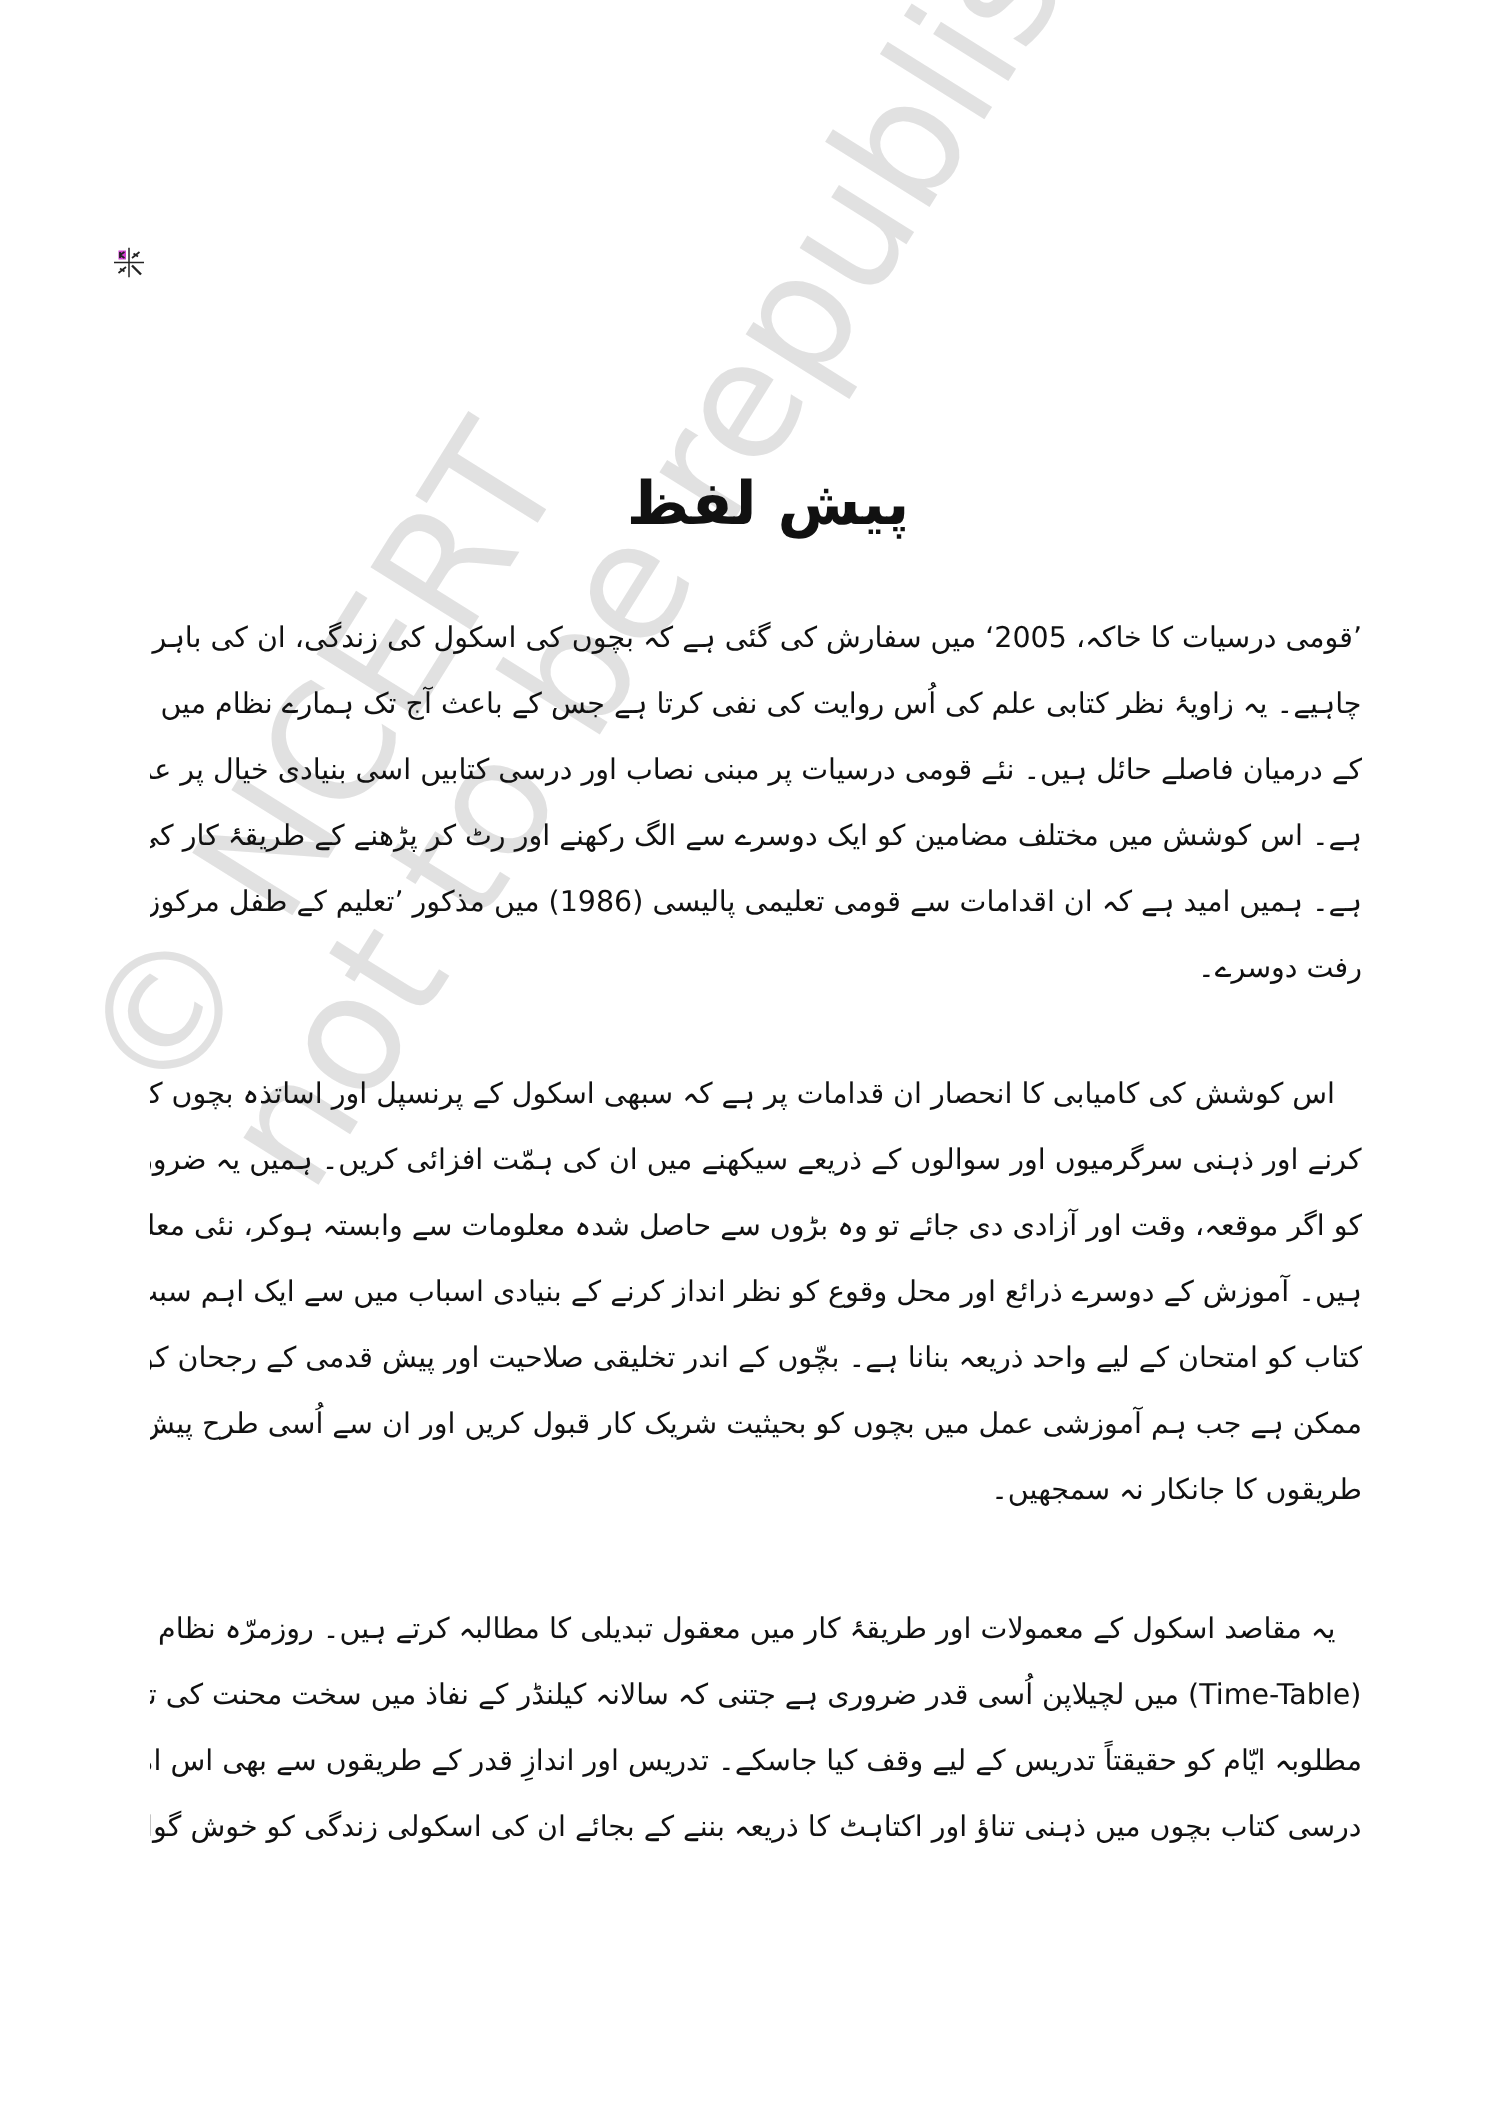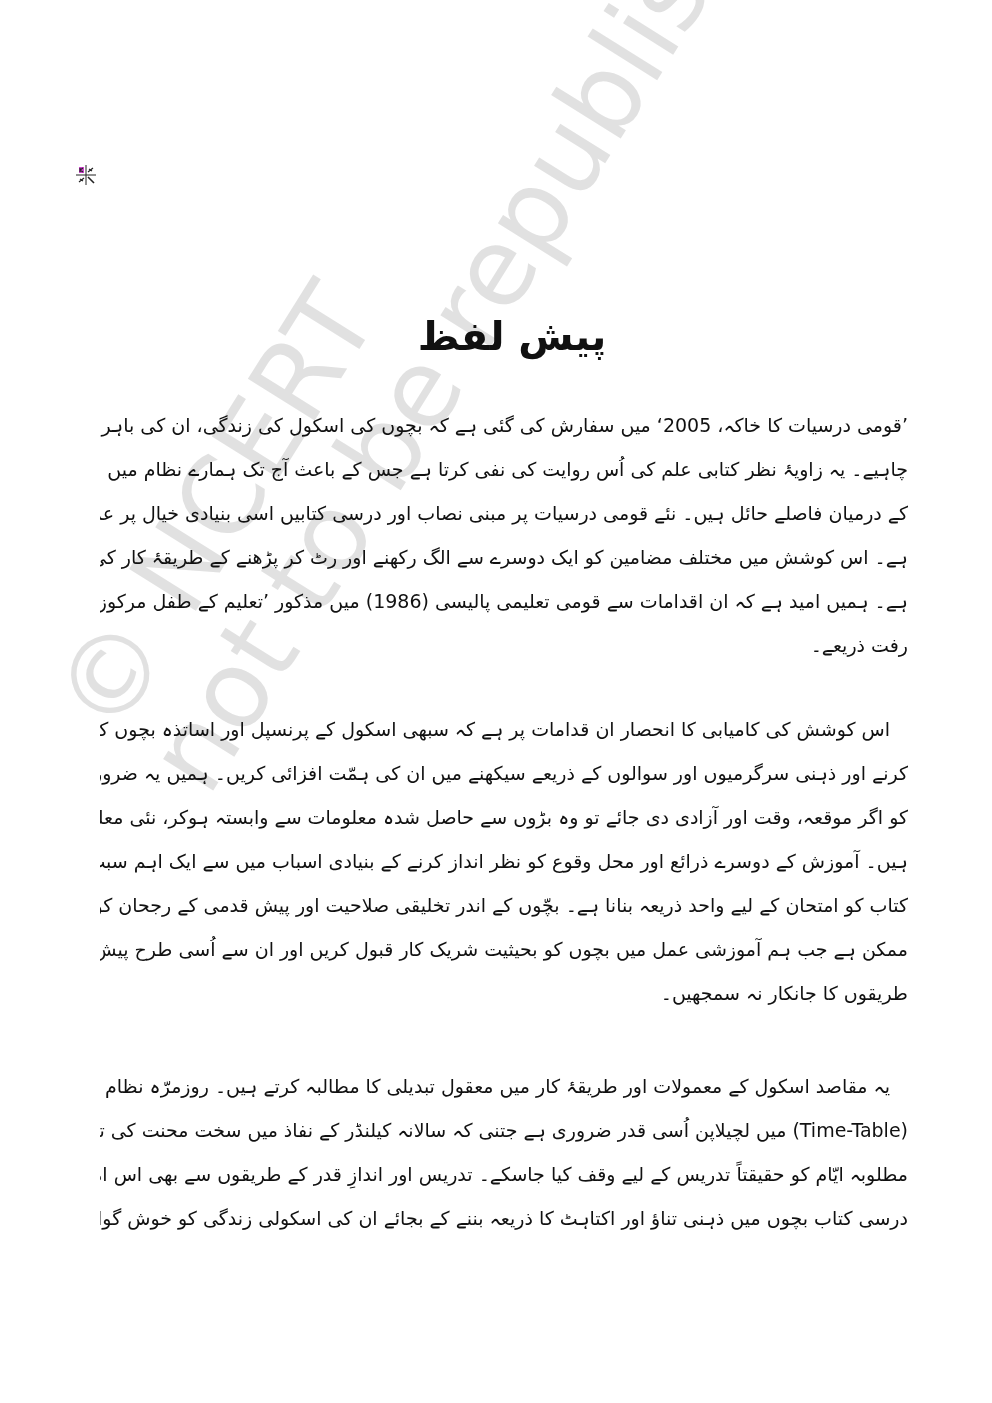--- a/index.html
+++ b/index.html
@@ -111,21 +111,21 @@
   </div>
 
   <h1 class="title">پیش لفظ</h1>
 
   <div class="body-text p1">
     <p class="line">’قومی درسیات کا خاکہ، 2005‘ میں سفارش کی گئی ہے کہ بچوں کی اسکول کی زندگی، ان کی باہر کی زندگی سے ہم آہنگ ہونی</p>
     <p class="line">چاہیے۔ یہ زاویۂ نظر کتابی علم کی اُس روایت کی نفی کرتا ہے جس کے باعث آج تک ہمارے نظام میں اسکول، گھر اور سماج</p>
     <p class="line">کے درمیان فاصلے حائل ہیں۔ نئے قومی درسیات پر مبنی نصاب اور درسی کتابیں اسی بنیادی خیال پر عمل آوری کی ایک کوشش</p>
     <p class="line">ہے۔ اس کوشش میں مختلف مضامین کو ایک دوسرے سے الگ رکھنے اور رٹ کر پڑھنے کے طریقۂ کار کی حوصلہ شکنی بھی شامل</p>
     <p class="line">ہے۔ ہمیں امید ہے کہ ان اقدامات سے قومی تعلیمی پالیسی (1986) میں مذکور ’تعلیم کے طفل مرکوز نظام‘ کی طرف مزید پیش</p>
-    <p class="line last">رفت ذریعے۔</p>
+    <p class="line last">رفت دوسرے۔</p>
   </div>
 
   <div class="body-text p2">
     <p class="line indent">اس کوشش کی کامیابی کا انحصار ان قدامات پر ہے کہ سبھی اسکول کے پرنسپل اور اساتذہ بچوں کو اپنے تاثرات خود ظاہر</p>
     <p class="line">کرنے اور ذہنی سرگرمیوں اور سوالوں کے ذریعے سیکھنے میں ان کی ہمّت افزائی کریں۔ ہمیں یہ ضرور تسلیم کرنا چاہیے کہ بچوں</p>
     <p class="line">کو اگر موقعہ، وقت اور آزادی دی جائے تو وہ بڑوں سے حاصل شدہ معلومات سے وابستہ ہوکر، نئی معلومات مرتّب کرتے</p>
     <p class="line">ہیں۔ آموزش کے دوسرے ذرائع اور محل وقوع کو نظر انداز کرنے کے بنیادی اسباب میں سے ایک اہم سبب مجوزہ درسی</p>
     <p class="line">کتاب کو امتحان کے لیے واحد ذریعہ بنانا ہے۔ بچّوں کے اندر تخلیقی صلاحیت اور پیش قدمی کے رجحان کو فروغ دینا اُسی وقت</p>
     <p class="line">ممکن ہے جب ہم آموزشی عمل میں بچوں کو بحیثیت شریک کار قبول کریں اور ان سے اُسی طرح پیش آئیں۔ انھیں محض مقررہ</p>
     <p class="line last">طریقوں کا جانکار نہ سمجھیں۔</p>

